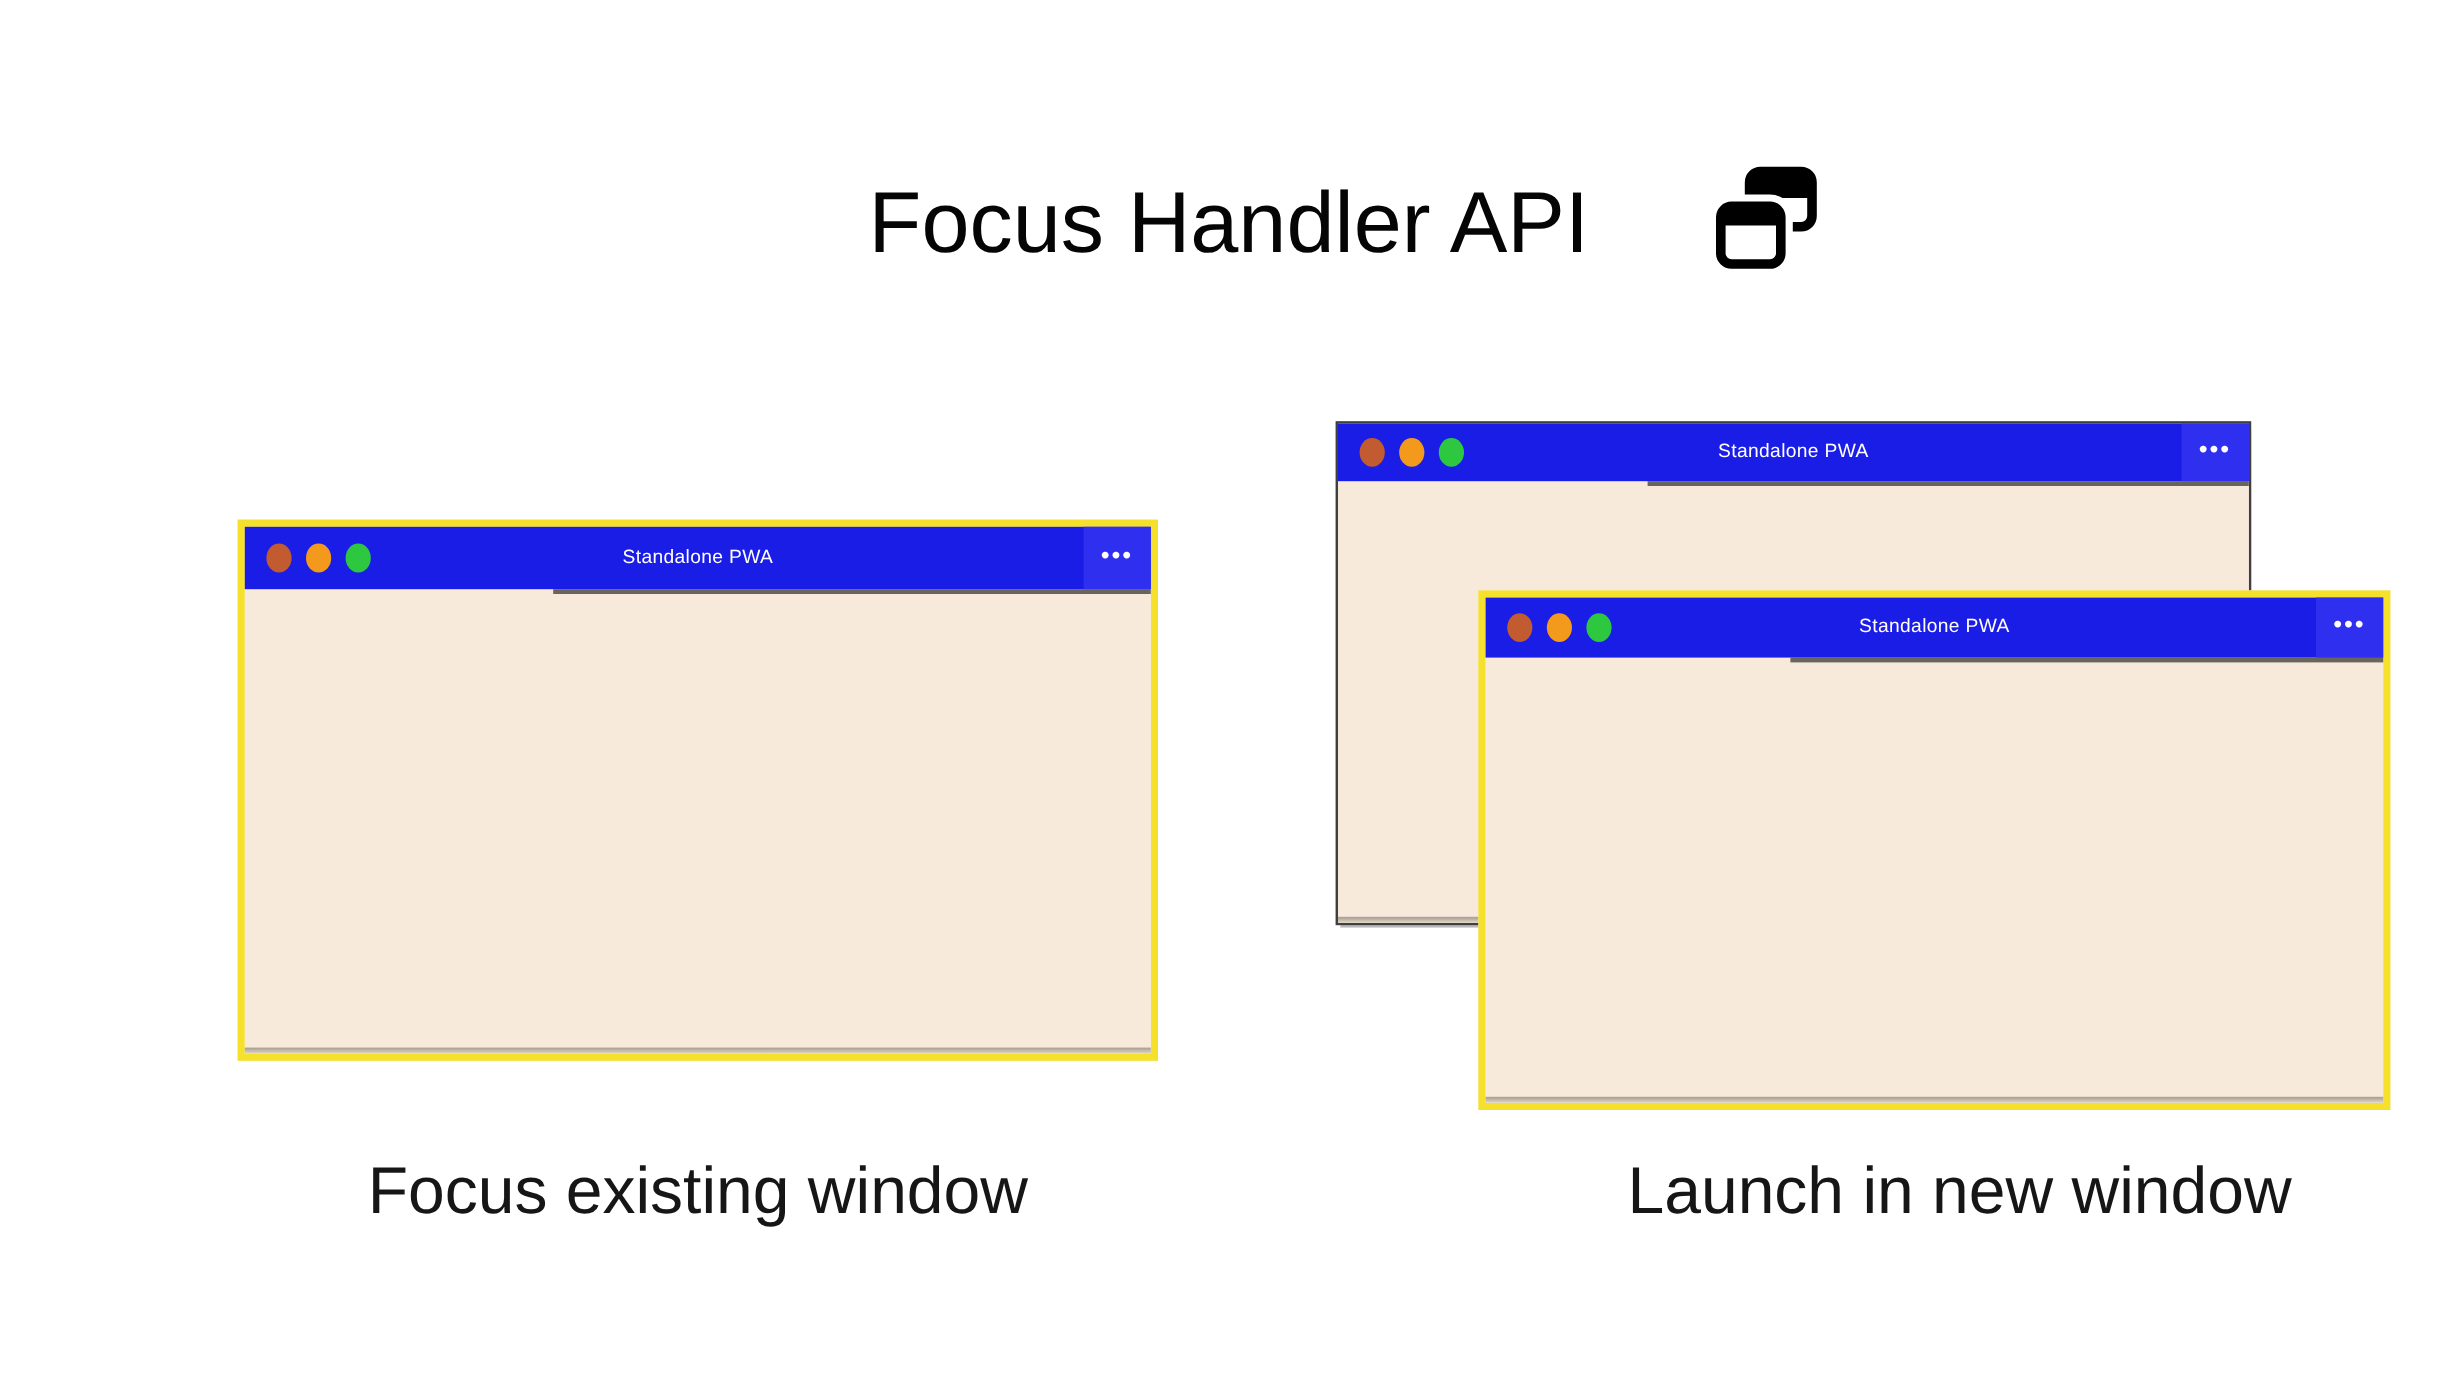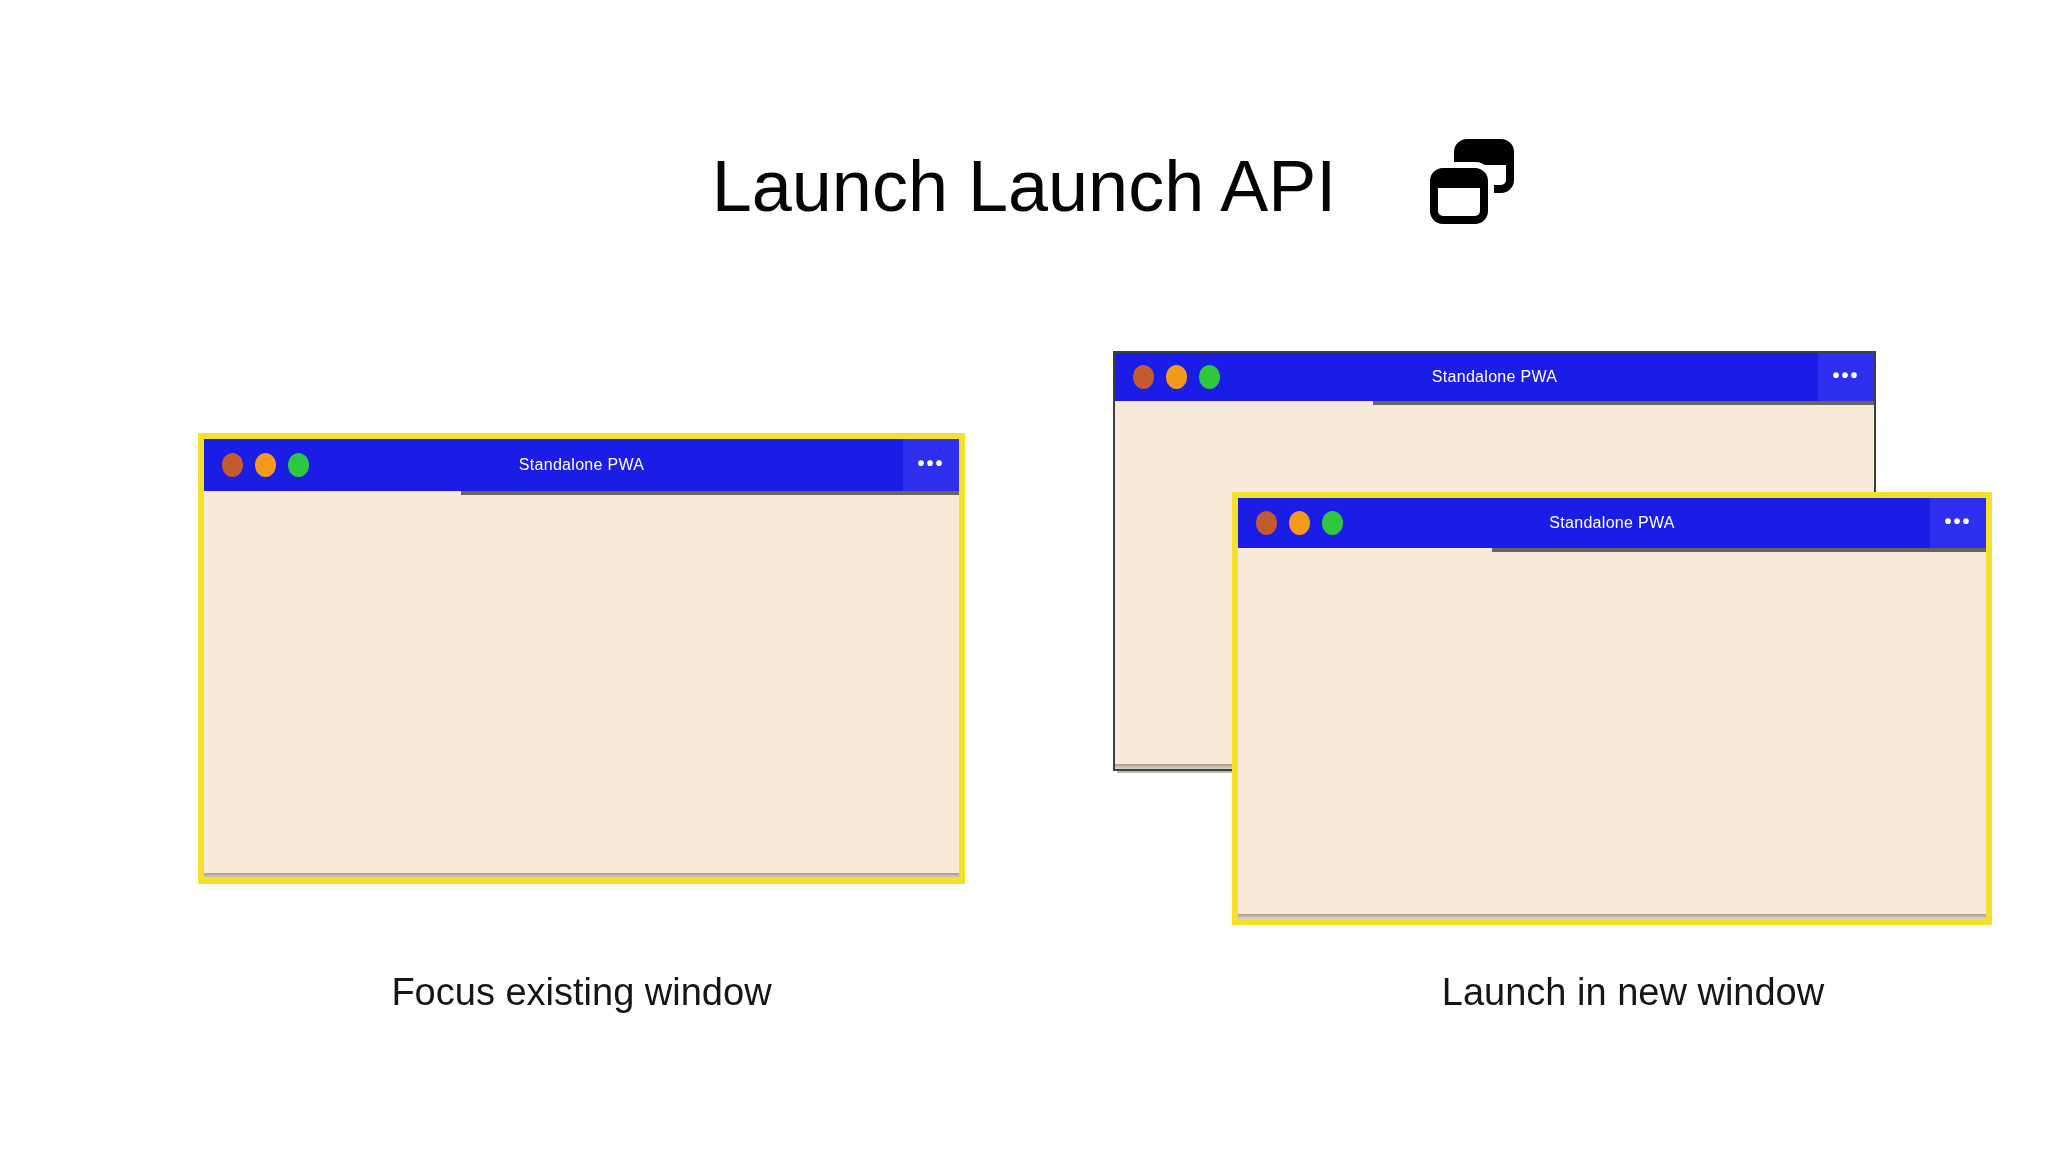--- a/index.html
+++ b/index.html
@@ -79,32 +79,32 @@
   .win-body { position:relative; flex:1 1 auto; }
   .bottom-line {
     position:absolute; left:0; right:0; bottom:0; height:5px;
     background:linear-gradient(to bottom, rgba(110,104,92,.6), rgba(205,198,183,.55));
   }
 
   
   .caption {
     position:absolute; top:962px;
     text-align:center;
-    font-size:38px; line-height:60px; font-weight:400;
+    font-size:55px; line-height:60px; font-weight:400;
     color:#161616;
   }
   .caption-left  { left:198px;  width:767px; }
   .caption-right { left:1203px; width:860px; }
 </style>
 </head>
 <body>
 
 <div class="stage">
 
-  <h1 class="heading">Launch Launch API</h1>
+  <h1 class="heading">Focus Handler API</h1>
 
   <div class="title-icon">
     <svg viewBox="0 0 86 92" width="86" height="92" aria-hidden="true">
 
       <rect x="30" y="5" width="52" height="46" rx="9" fill="none" stroke="#000" stroke-width="8"></rect>
       <path d="M30,27 v-13 a9,9 0 0 1 9,-9 h34 a9,9 0 0 1 9,9 v13 z" fill="#000"></path>
 
       <rect x="6" y="34" width="50" height="48" rx="9" fill="#fff" stroke="#fff" stroke-width="20"></rect>
       <rect x="6" y="34" width="50" height="48" rx="9" fill="#fff" stroke="#000" stroke-width="8"></rect>
       <path d="M6,50 v-7 a9,9 0 0 1 9,-9 h32 a9,9 0 0 1 9,9 v7 z" fill="#000"></path>

